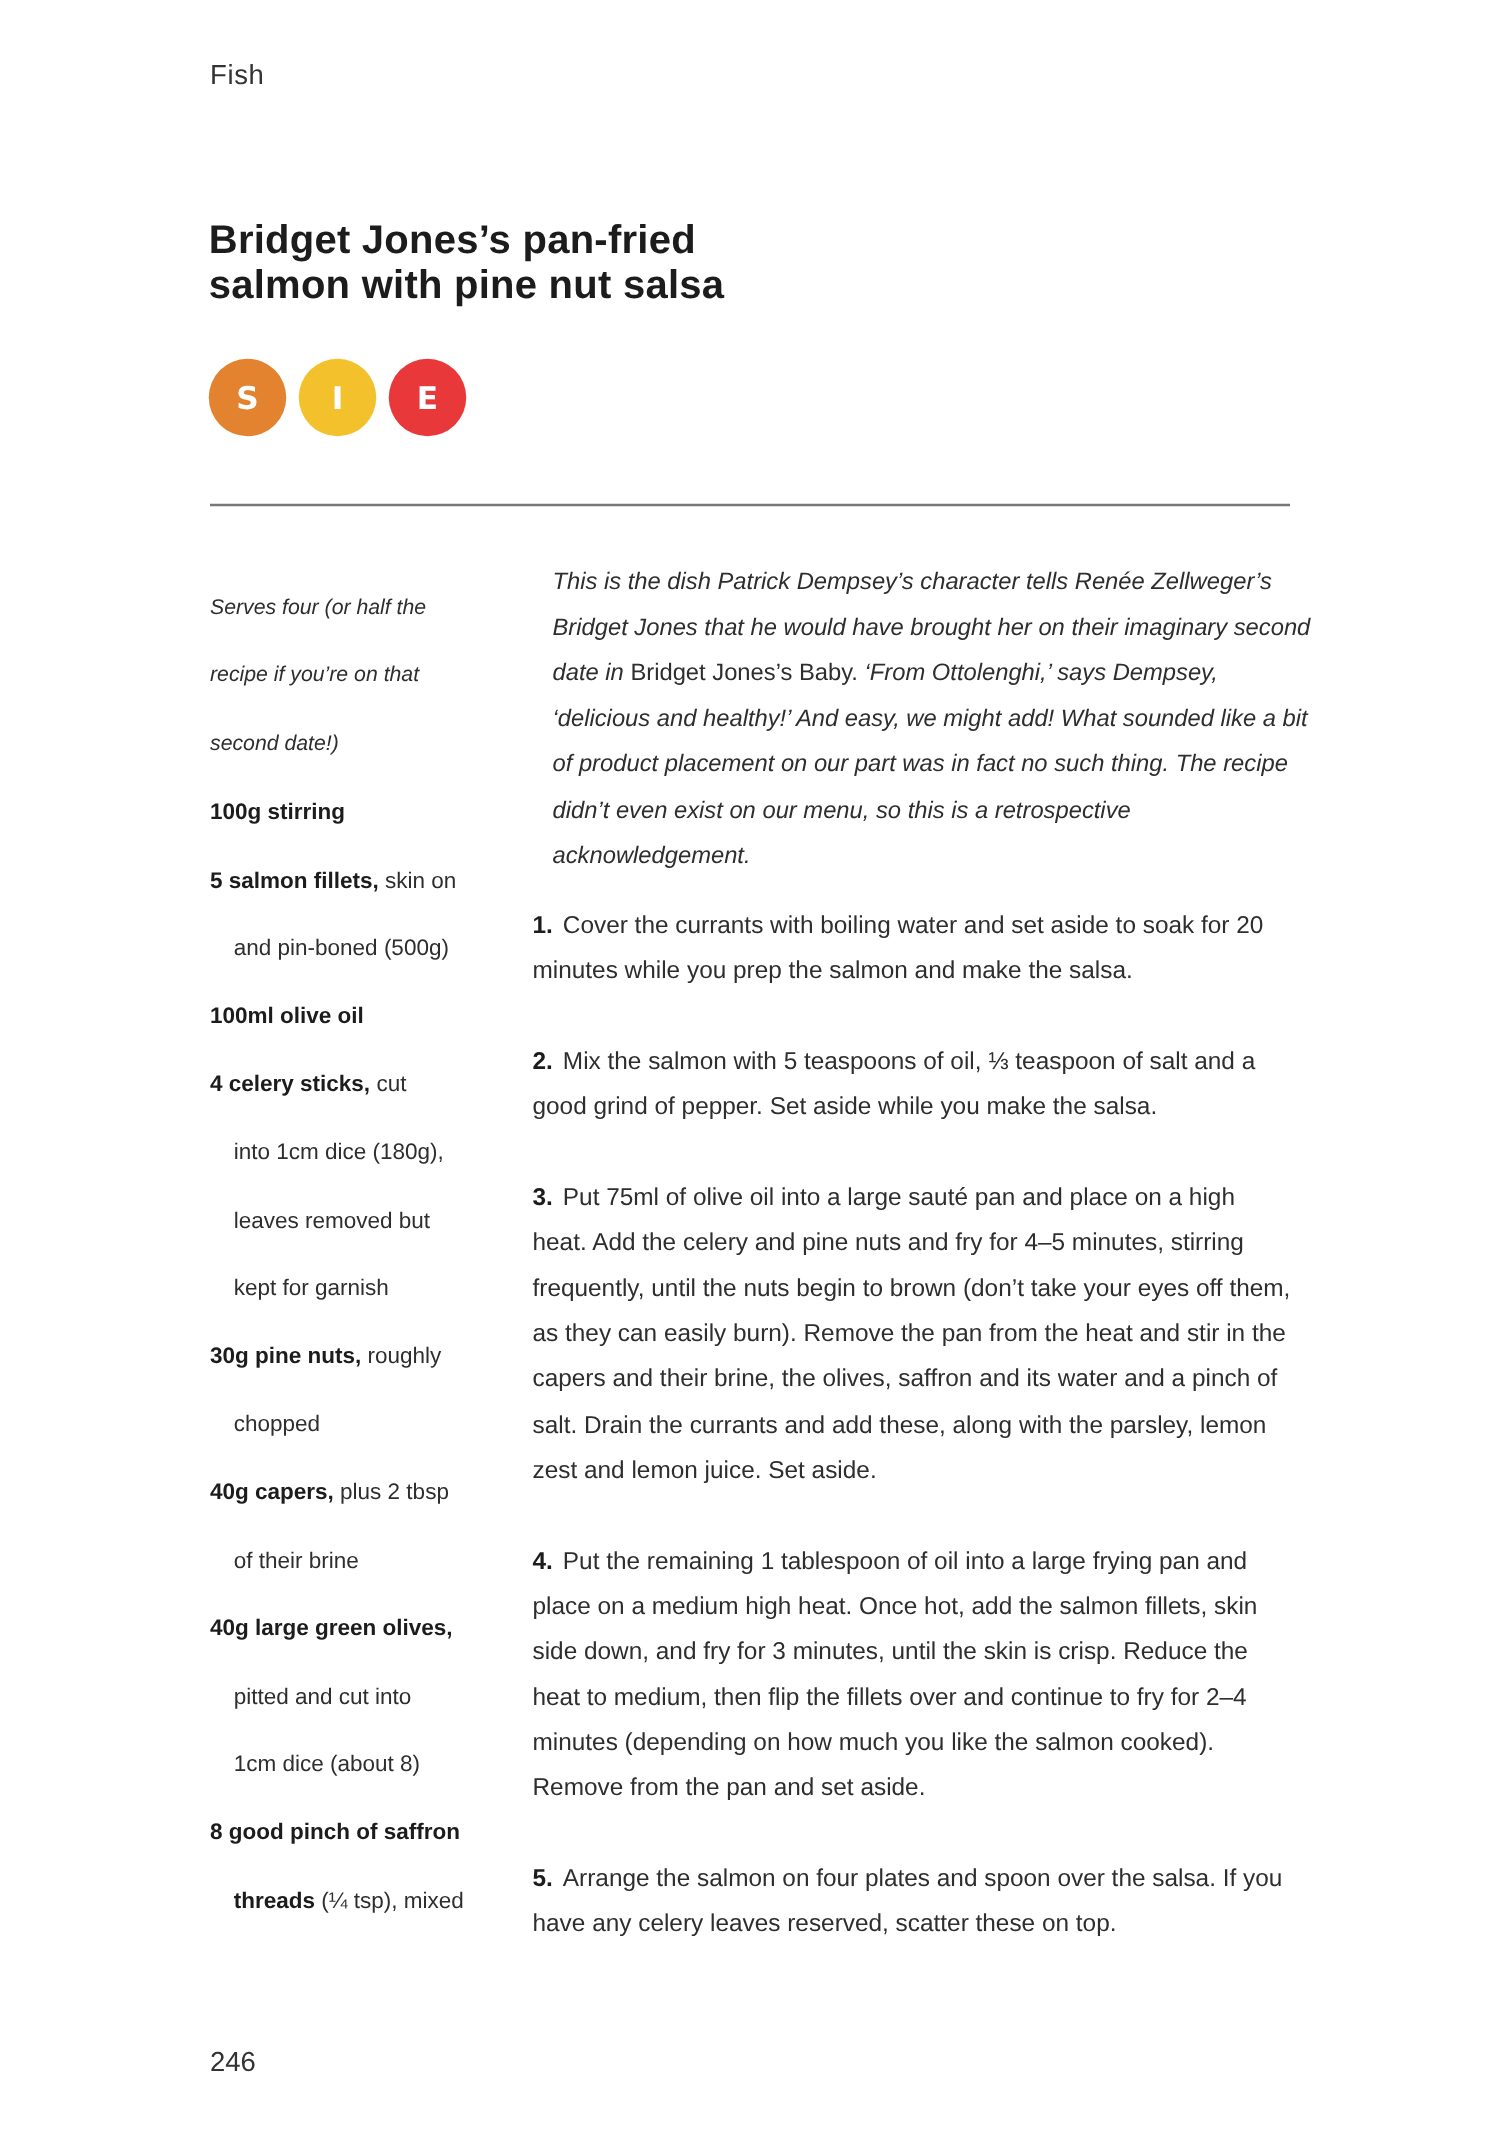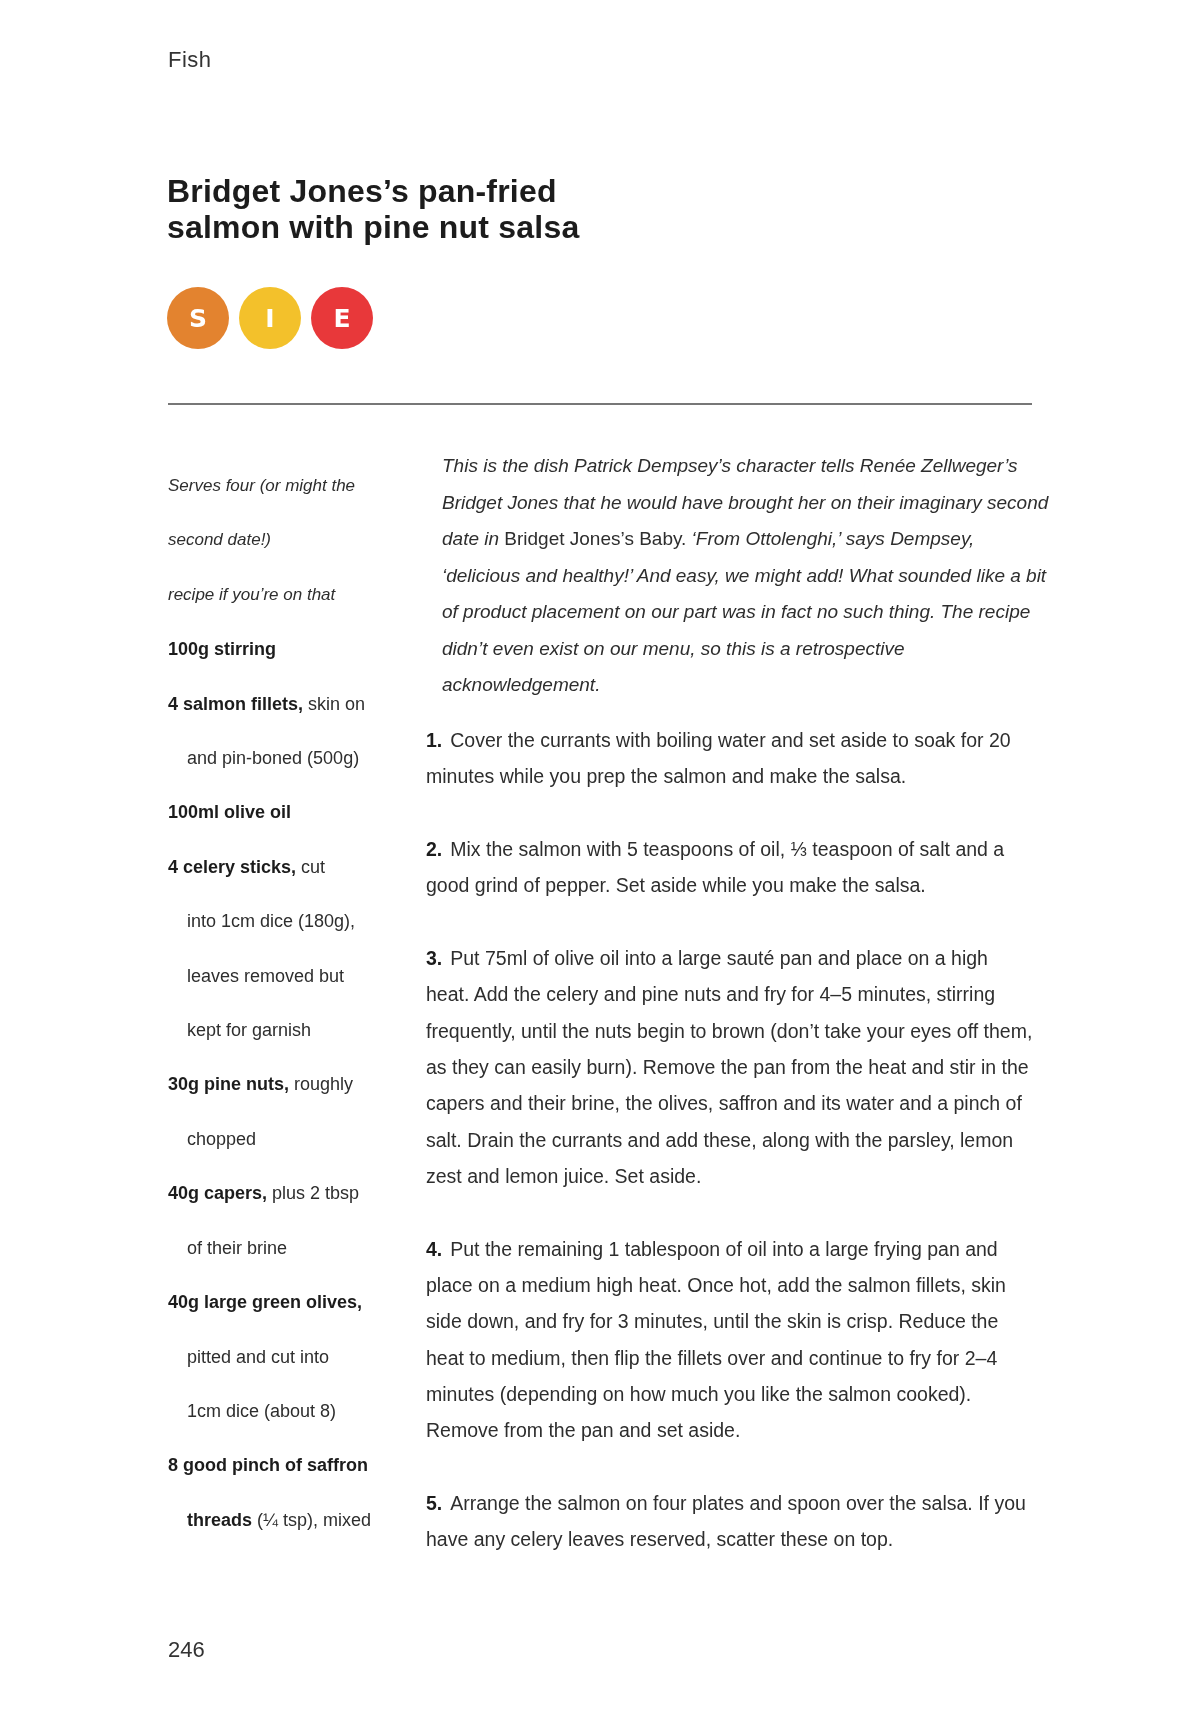--- a/index.html
+++ b/index.html
@@ -152,25 +152,25 @@
     <span>I</span>
   </div>
   <div class="badge" style="background: rgb(232, 56, 58);">
     <span>E</span>
   </div>
 </div>
 
 <div class="divider" style="border-top-color: rgb(119, 119, 119);"></div>
 
 <ul class="ingredients">
-  <li class="serves">Serves four (or might the</li>
+  <li class="serves">Serves four (or half the</li>
+  <li class="serves">recipe if you’re on that</li>
   <li class="serves">second date!)</li>
-  <li class="serves">recipe if you’re on that</li>
   <li><b>100g stirring</b><span></span></li>
-  <li><b>4 salmon fillets,</b><span> skin on</span></li>
+  <li><b>5 salmon fillets,</b><span> skin on</span></li>
   <li class="indent"><b></b><span>and pin-boned (500g)</span></li>
   <li><b>100ml olive oil</b><span></span></li>
   <li><b>4 celery sticks,</b><span> cut</span></li>
   <li class="indent"><b></b><span>into 1cm dice (180g),</span></li>
   <li class="indent"><b></b><span>leaves removed but</span></li>
   <li class="indent"><b></b><span>kept for garnish</span></li>
   <li><b>30g pine nuts,</b><span> roughly</span></li>
   <li class="indent"><b></b><span>chopped</span></li>
   <li><b>40g capers,</b><span> plus 2 tbsp</span></li>
   <li class="indent"><b></b><span>of their brine</span></li>

